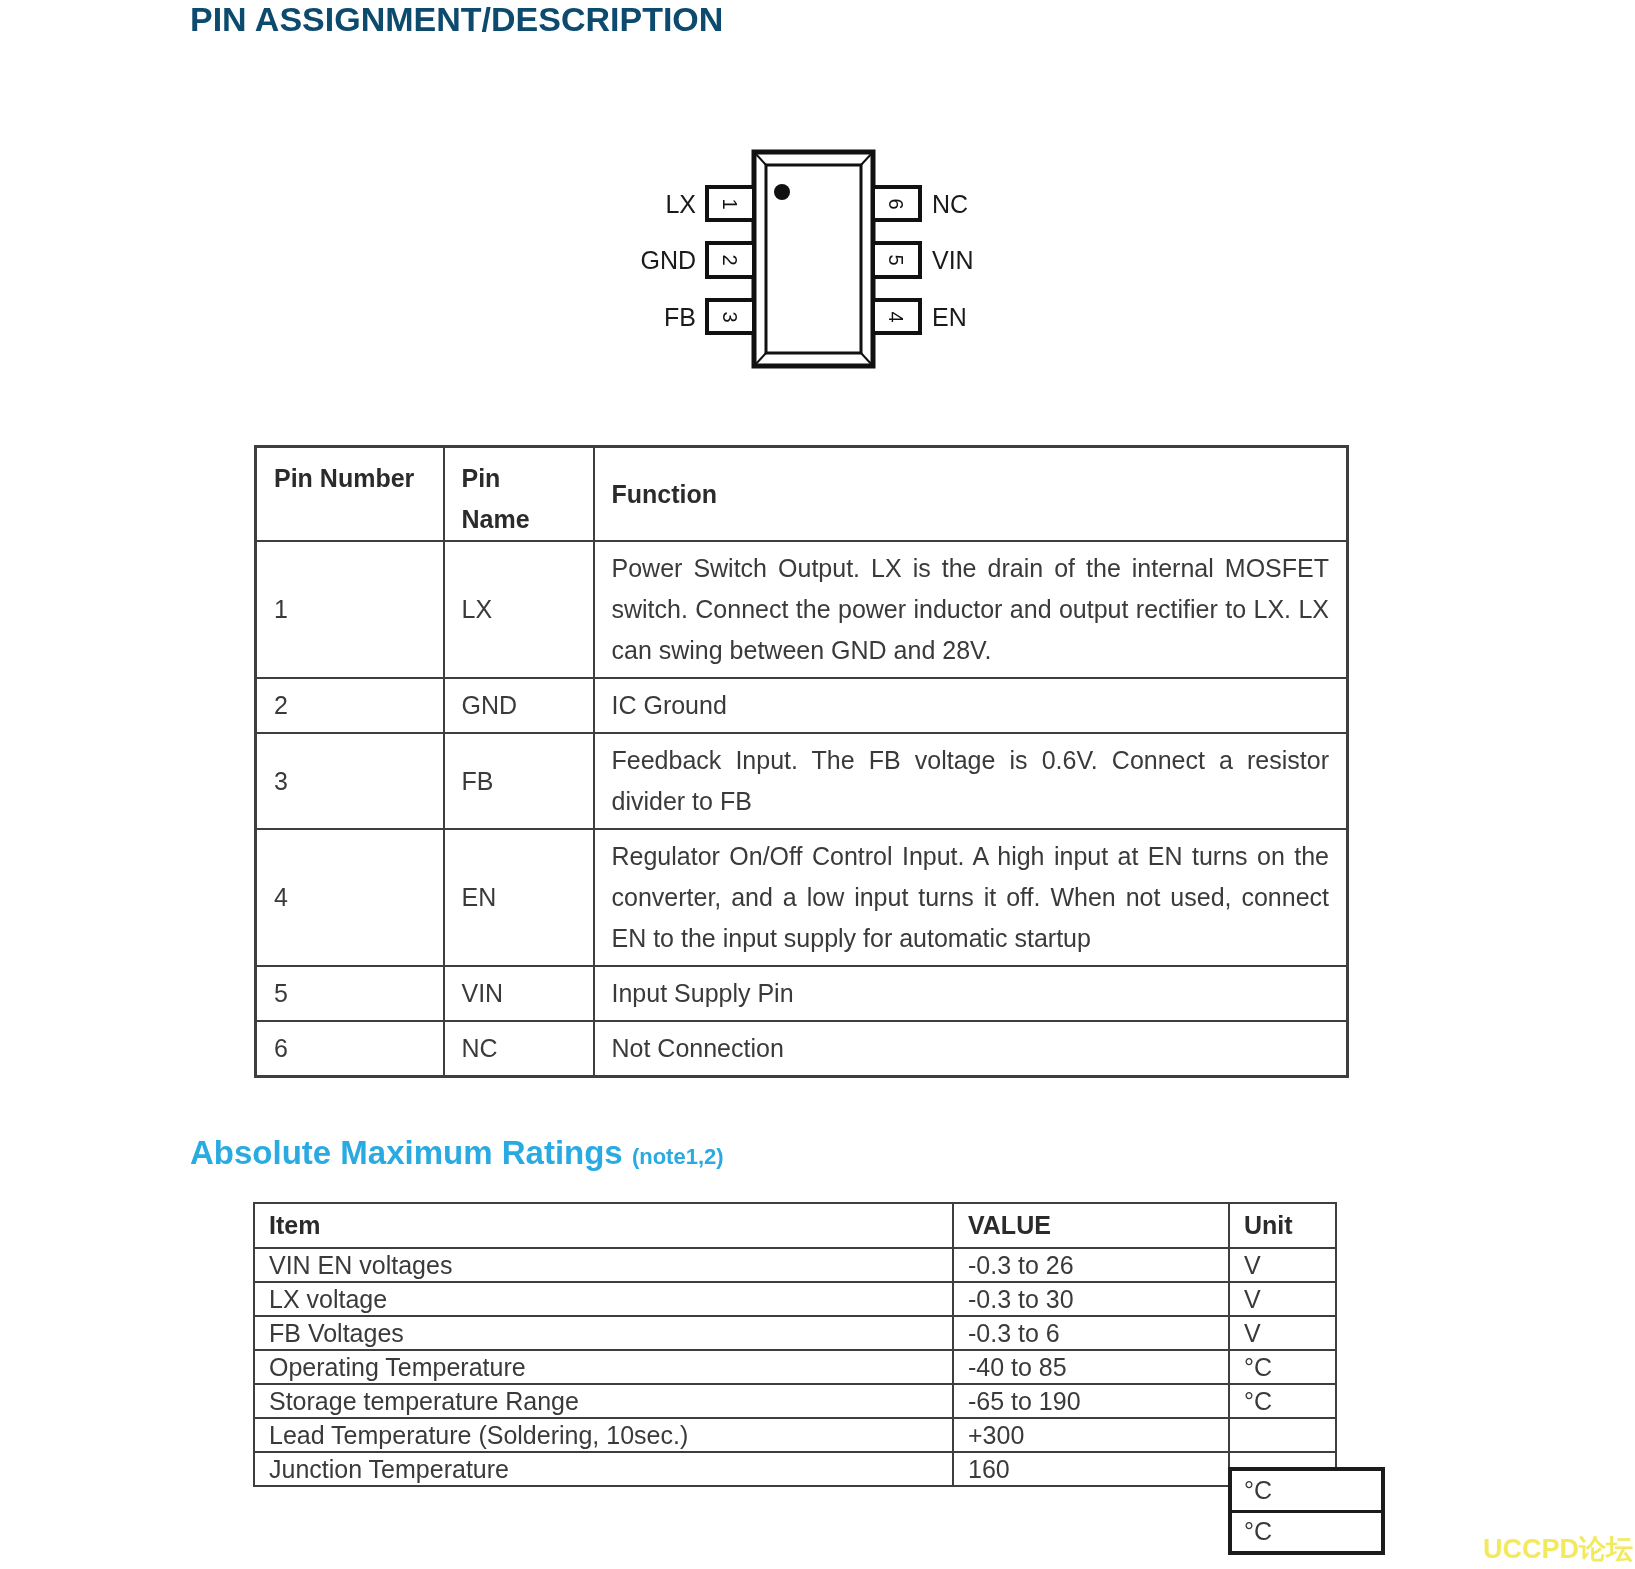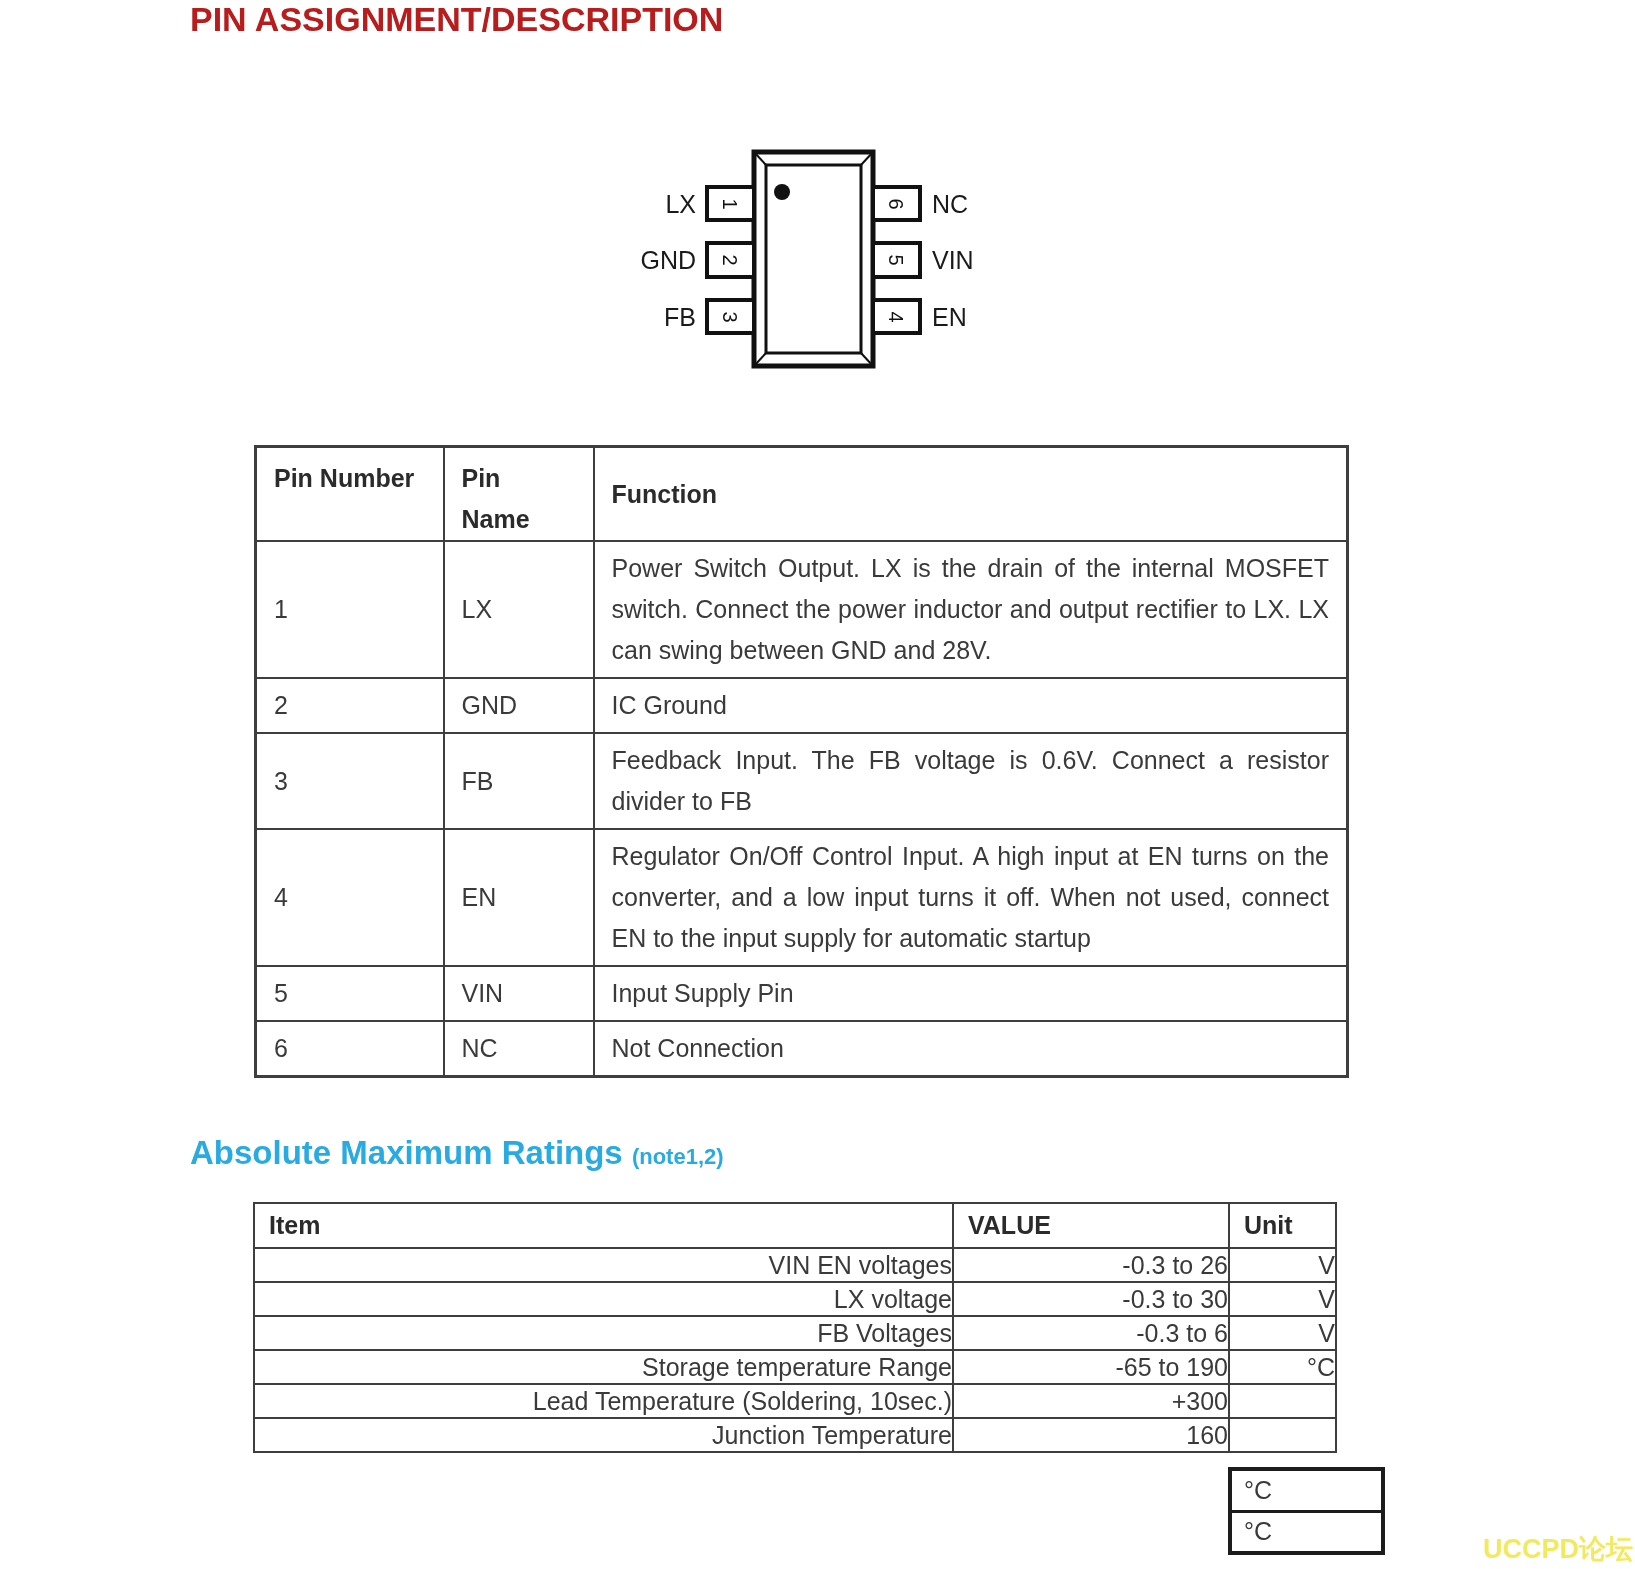--- a/index.html
+++ b/index.html
@@ -3,21 +3,21 @@
 <meta charset="utf-8">
 <style>
   * { margin:0; padding:0; box-sizing:border-box; }
   html,body { background:#ffffff; }
   .page {
     position:relative; width:1635px; height:1569px; background:#ffffff;
     font-family:"Liberation Sans", sans-serif; color:#3a3a3a; overflow:hidden;
   }
   .doc-title {
     position:absolute; left:190px; top:0px;
-    font-size:34px; font-weight:bold; color:#b91c1c; letter-spacing:0px;
+    font-size:34px; font-weight:bold; color:#0c4a6e; letter-spacing:0px;
   }
   .chip-wrap { position:absolute; left:600px; top:130px; width:420px; height:250px; }
 
   
   table.pins {
     position:absolute; left:238px; top:445px; width:1092px;
     border-collapse:collapse; table-layout:fixed;
     font-size:25px; color:#3a3a3a;margin-left:16px;
   }
   table.pins th, table.pins td { border:2px solid #3e3e3e; }
@@ -41,21 +41,21 @@
     font-size:33px; font-weight:bold; color:#29ABE2;
   }
   .amr-heading .note { font-size:22px; font-weight:bold; }
   table.ratings {
     position:absolute; left:253px; top:1202px; width:1082px;
     border-collapse:collapse; table-layout:fixed;
     font-size:25px; color:#3a3a3a;
   }
   table.ratings th, table.ratings td { border:2px solid #3e3e3e; padding-left:14px; text-align:left; }
   table.ratings th { font-weight:bold; color:#2b2b2b; height:45px; vertical-align:middle;border-radius:13px; }
-  table.ratings td { height:34px; vertical-align:middle;text-align:right; }
+  table.ratings td { height:34px; vertical-align:middle; }
 
   
   .unit-overlay {
     position:absolute; left:1228px; top:1467px; width:157px; height:88px;
     background:#ffffff; border:4px solid #1c1c1c;
     display:flex; flex-direction:column; font-size:25px; color:#3a3a3a;
   }
   .unit-overlay .u-cell { flex:1; display:flex; align-items:center; padding-left:12px; }
   .unit-overlay .u-cell:first-child { border-bottom:3px solid #1c1c1c; }
 
@@ -182,20 +182,25 @@
         <td>LX voltage</td>
         <td>-0.3 to 30</td>
         <td>V</td>
       </tr>
       <tr>
         <td>FB Voltages</td>
         <td>-0.3 to 6</td>
         <td>V</td>
       </tr>
       <tr>
+        <td>Operating Temperature</td>
+        <td>-40 to 85</td>
+        <td>°C</td>
+      </tr>
+      <tr>
         <td>Storage temperature Range</td>
         <td>-65 to 190</td>
         <td>°C</td>
       </tr>
       <tr>
         <td>Lead Temperature (Soldering, 10sec.)</td>
         <td>+300</td>
         <td></td>
       </tr>
       <tr>

